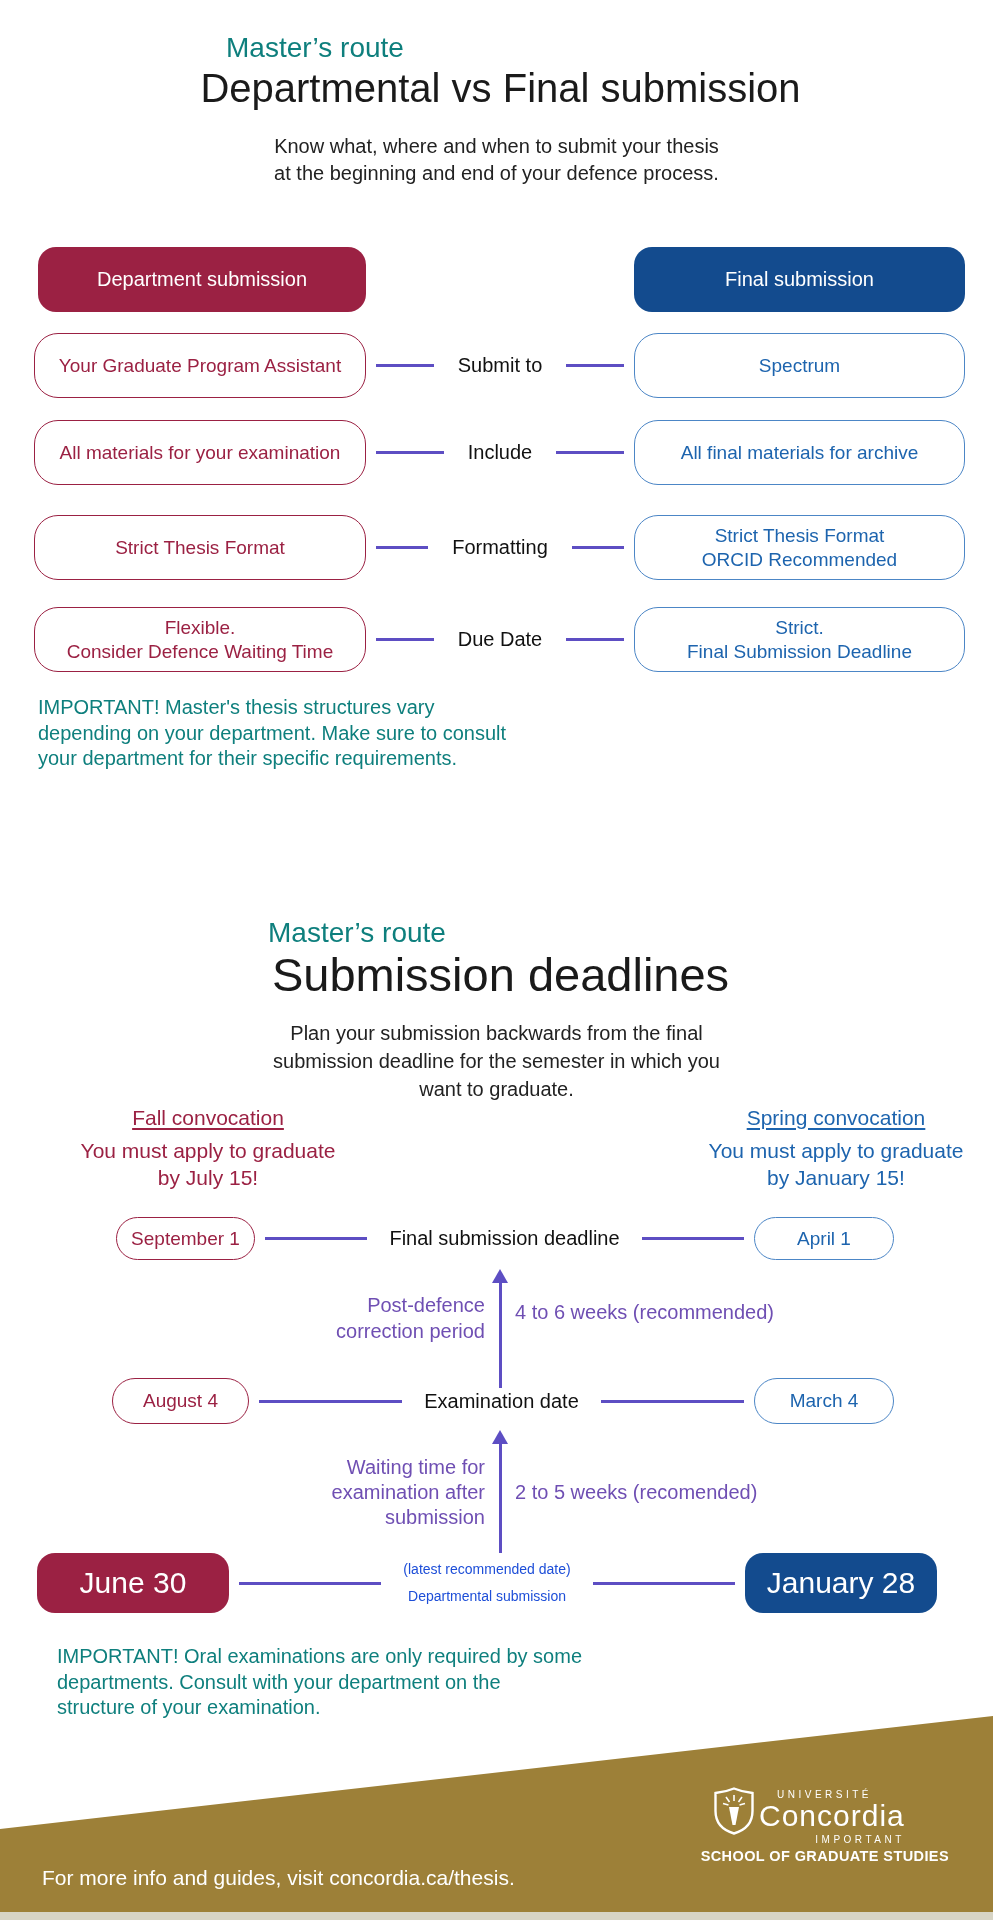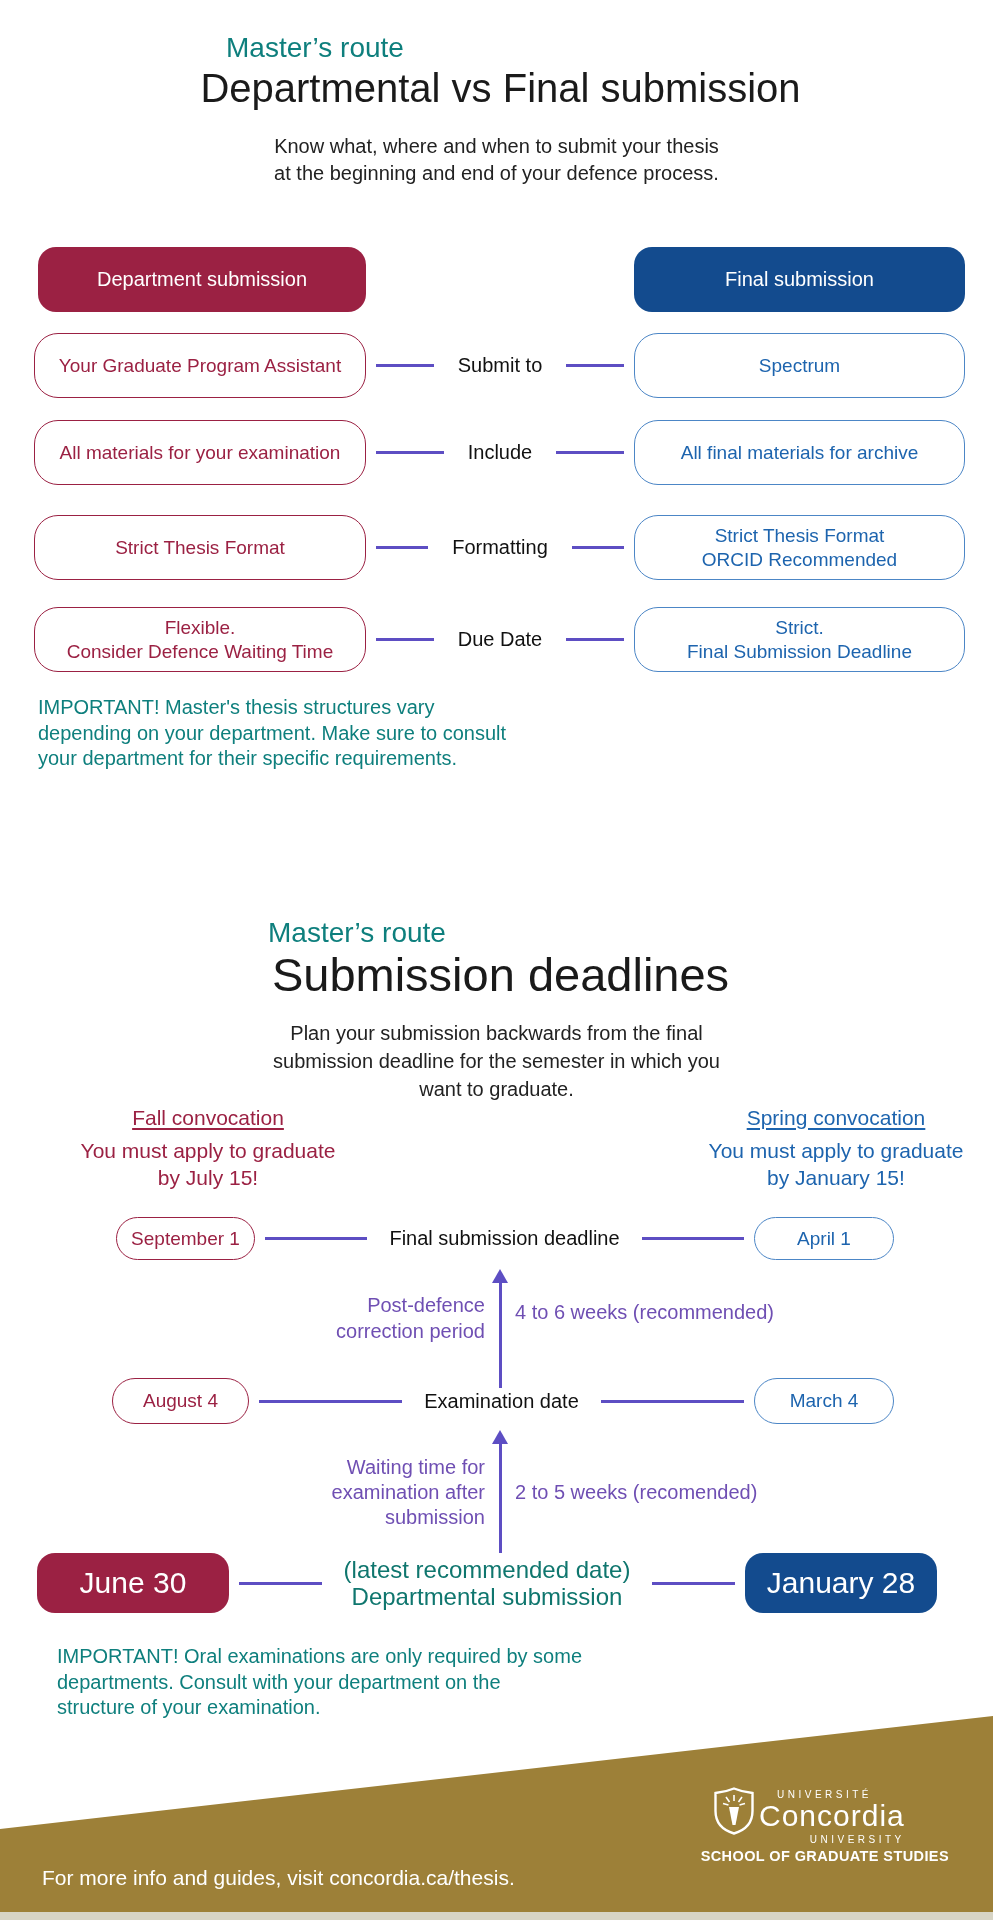--- a/index.html
+++ b/index.html
@@ -58,21 +58,21 @@
   .row-final{top:1217px;height:43px;padding-left:116px;padding-right:99px;}
   .row-final .po-red{width:139px;height:43px;}
   .row-final .po-blue{width:140px;height:43px;}
   .row-exam{top:1378px;height:46px;padding-left:112px;padding-right:99px;}
   .row-exam .po-red{width:137px;height:46px;}
   .row-exam .po-blue{width:140px;height:46px;}
   .row-dept{top:1553px;height:60px;padding-left:37px;padding-right:56px;}
   .pill-date{flex:0 0 auto;width:192px;height:60px;border-radius:18px;color:#fff;font-size:30px;}
   .pd-red{background:var(--maroon);}
   .pd-blue{background:var(--navy);}
-  .dept-center{flex:0 0 auto;text-align:center;font-size:24px;line-height:27px;color:#0f766e;}
+  .dept-center{flex:0 0 auto;text-align:center;font-size:14px;line-height:27px;color:#1d4ed8;}
 
   .varrow{position:absolute;left:499px;width:3px;background:var(--line);}
   .varrow::before{content:"";position:absolute;top:-14px;left:-7px;border-left:8.5px solid transparent;border-right:8.5px solid transparent;border-bottom:14px solid var(--line);}
   .arrow1{top:1283px;height:105px;}
   .arrow2{top:1444px;height:109px;}
 
   .gap-label{position:absolute;font-size:20px;color:var(--purple-text);}
   .gl-left{left:225px;width:260px;text-align:right;line-height:26px;}
   .g1l{top:1292px;}
   .g1r{left:515px;top:1301px;}
@@ -209,20 +209,20 @@
 
   <div class="logo">
     <svg class="logo-shield" viewBox="0 0 40 48">
       <path d="M20 1.5 C26 4 33 5.5 38.5 6 V24 C38.5 37 30 43.5 20 46.5 C10 43.5 1.5 37 1.5 24 V6 C7 5.5 14 4 20 1.5 Z" fill="none" stroke="#ffffff" stroke-width="2.4"></path>
       <path d="M15 20 H25 L21.5 38 H18.5 Z" fill="#ffffff"></path>
       <path d="M20 8 V14 M12 10 L15.5 15 M28 10 L24.5 15 M9 16.5 L14.5 18 M31 16.5 L25.5 18" stroke="#ffffff" stroke-width="1.6" fill="none"></path>
     </svg>
     <div class="logo-text">
       <div class="logo-top">UNIVERSITÉ</div>
       <div class="logo-name">Concordia</div>
-      <div class="logo-bottom">UNIVERSITY</div>
+      <div class="logo-bottom">IMPORTANT</div>
     </div>
   </div>
   <div class="logo-unit">SCHOOL OF GRADUATE STUDIES</div>
 
   <div class="footer-info">For more info and guides, visit concordia.ca/thesis.</div>
 
 </div>
 
 </body></html>

